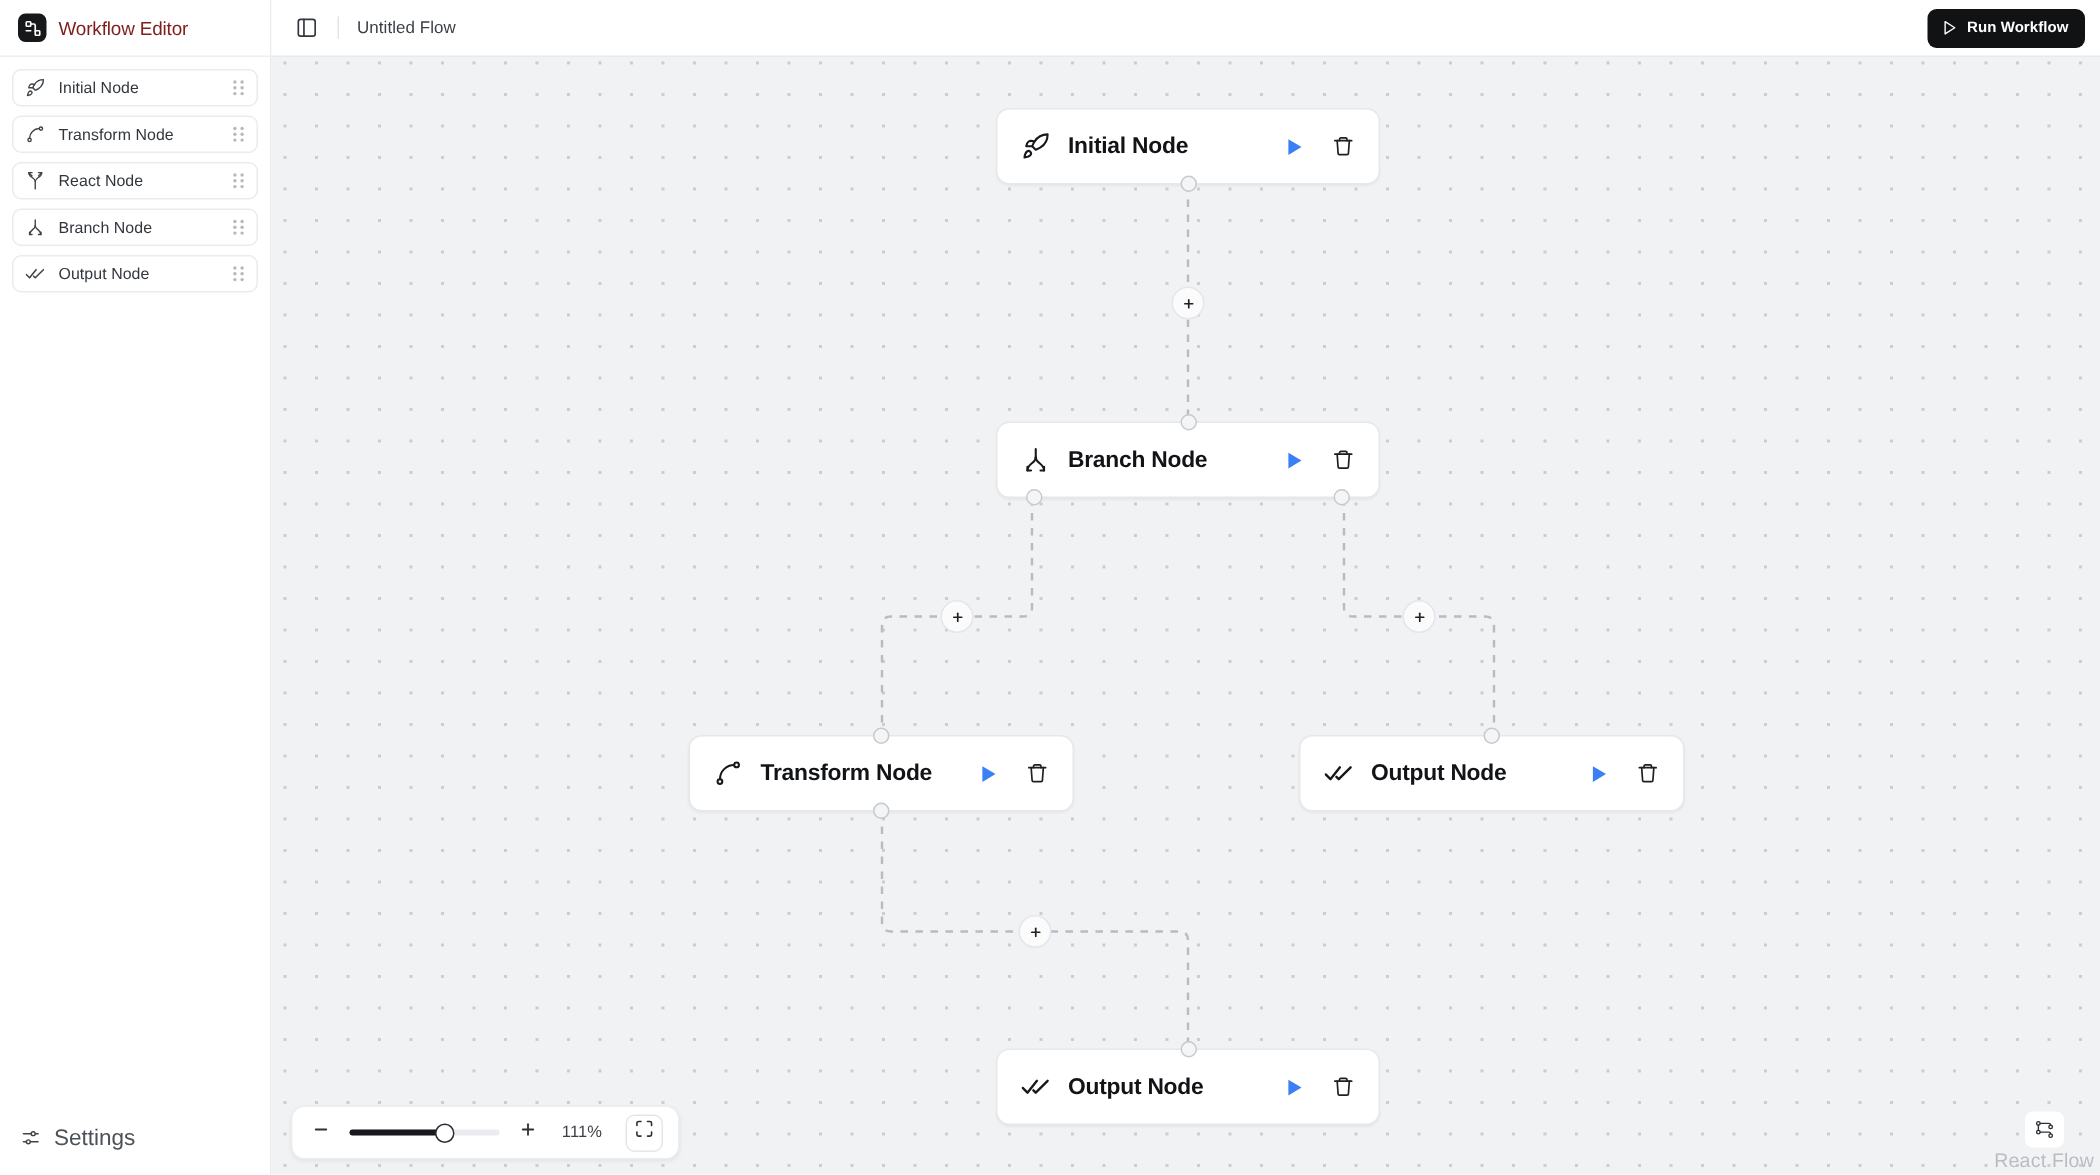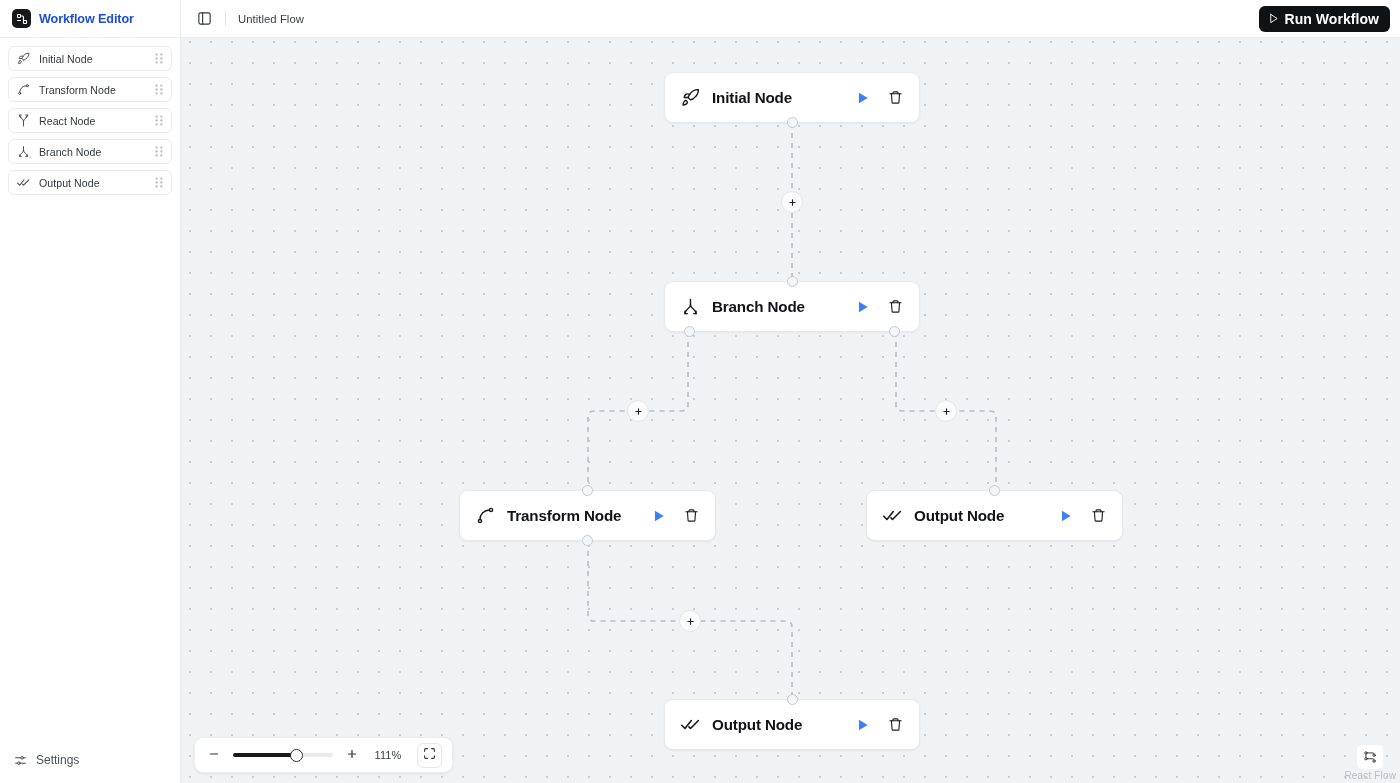--- a/index.html
+++ b/index.html
@@ -18,54 +18,54 @@
     border-right: 1px solid #e8eaed; position: relative; flex: 0 0 181px;
   }
   .sb-header {
     height: 38px; display: flex; align-items: center; gap: 8px;
     padding: 0 12px; border-bottom: 1px solid #eceef1;
   }
   .sb-logo {
     width: 19px; height: 19px; border-radius: 5px; background: #17181a;
     display: flex; align-items: center; justify-content: center; flex: 0 0 19px;
   }
-  .sb-title { font-size: 12.6px; font-weight: 700; color: #1d4ed8; letter-spacing: -0.1px; }
+  .sb-title { font-size: 12.6px; font-weight: 400; color: #7f1d1d; letter-spacing: -0.1px; }
 
   .sb-list { padding: 8px 8px 0 8px; display: flex; flex-direction: column; gap: 6px; }
   .sb-item {
     height: 25px; border: 1px solid #e9ebee; border-radius: 6px; background: #fff;
     display: flex; align-items: center; padding: 0 8px; gap: 9px; cursor: grab;
   }
   .sb-ico { width: 13px; height: 13px; flex: 0 0 13px; display: flex; align-items: center; justify-content: center; color: #3f4449; }
   .sb-label { font-size: 10.6px; color: #32373d; flex: 1; letter-spacing: 0.05px; }
   .sb-grip { width: 8px; height: 11px; flex: 0 0 8px; display: flex; align-items: center; }
 
   .sb-footer { position: absolute; left: 0; bottom: 0; width: 180px; padding: 0 0 10px 0; }
   .sb-settings {
     display: flex; align-items: center; gap: 9px; padding: 6px 14px;
-    font-size: 12px; color: #4b5157; cursor: pointer;
+    font-size: 15px; color: #4b5157; cursor: pointer;
   }
 
   
   #main { position: relative; flex: 1 1 auto; height: 783px; }
   .topbar {
     height: 38px; background: #ffffff; border-bottom: 1px solid #e8eaed;
     display: flex; align-items: center; padding: 0 10px 0 12px; position: relative; z-index: 40;
   }
   .tb-toggle {
     width: 22px; height: 22px; border-radius: 5px; display: flex;
     align-items: center; justify-content: center; cursor: pointer; color: #33383d;
   }
   .tb-sep { width: 1px; height: 15px; background: #e3e5e8; margin: 0 12px 0 10px; }
   .tb-flowname { font-size: 11.3px; color: #3a3f45; letter-spacing: 0.05px; }
   .tb-spacer { flex: 1; }
   .run-btn {
     background: #101214; color: #ffffff; border: none; border-radius: 6px;
     height: 26px; padding: 0 11px 0 9px; display: flex; align-items: center; gap: 6px;
-    font-size: 14px; font-weight: 700; cursor: pointer; letter-spacing: 0.05px;
+    font-size: 10px; font-weight: 700; cursor: pointer; letter-spacing: 0.05px;
     font-family: inherit;
   }
 
   
   #canvas {
     position: absolute; left: 0; top: 38px; right: 0; bottom: 0;
     background-color: #f1f2f4;
     background-image: radial-gradient(circle at 1px 1px, #c9ccd1 1px, transparent 0);
     background-size: 21px 21px;
     background-position: 8px 3px;
@@ -122,21 +122,21 @@
   }
 
   .attribution {
     position: absolute; right: 4px; bottom: 2px; display: flex;
     flex-direction: column; align-items: center; z-index: 30;
   }
   .attr-badge {
     width: 26px; height: 24px; background: #ffffff; border-radius: 5px;
     display: flex; align-items: center; justify-content: center; color: #2e3237;
   }
-  .attr-text { font-size: 10px; color: #b9bdc2; letter-spacing: 0.15px; margin-top: 1px; }
+  .attr-text { font-size: 13px; color: #b9bdc2; letter-spacing: 0.15px; margin-top: 1px; }
 </style>
 </head>
 <body>
 
 <div id="app">
 
   <aside id="sidebar">
     <div class="sb-header">
       <div class="sb-logo">
         <svg width="12" height="12" viewBox="0 0 24 24" fill="none" stroke="#ffffff" stroke-width="2.2" stroke-linecap="round" stroke-linejoin="round">

